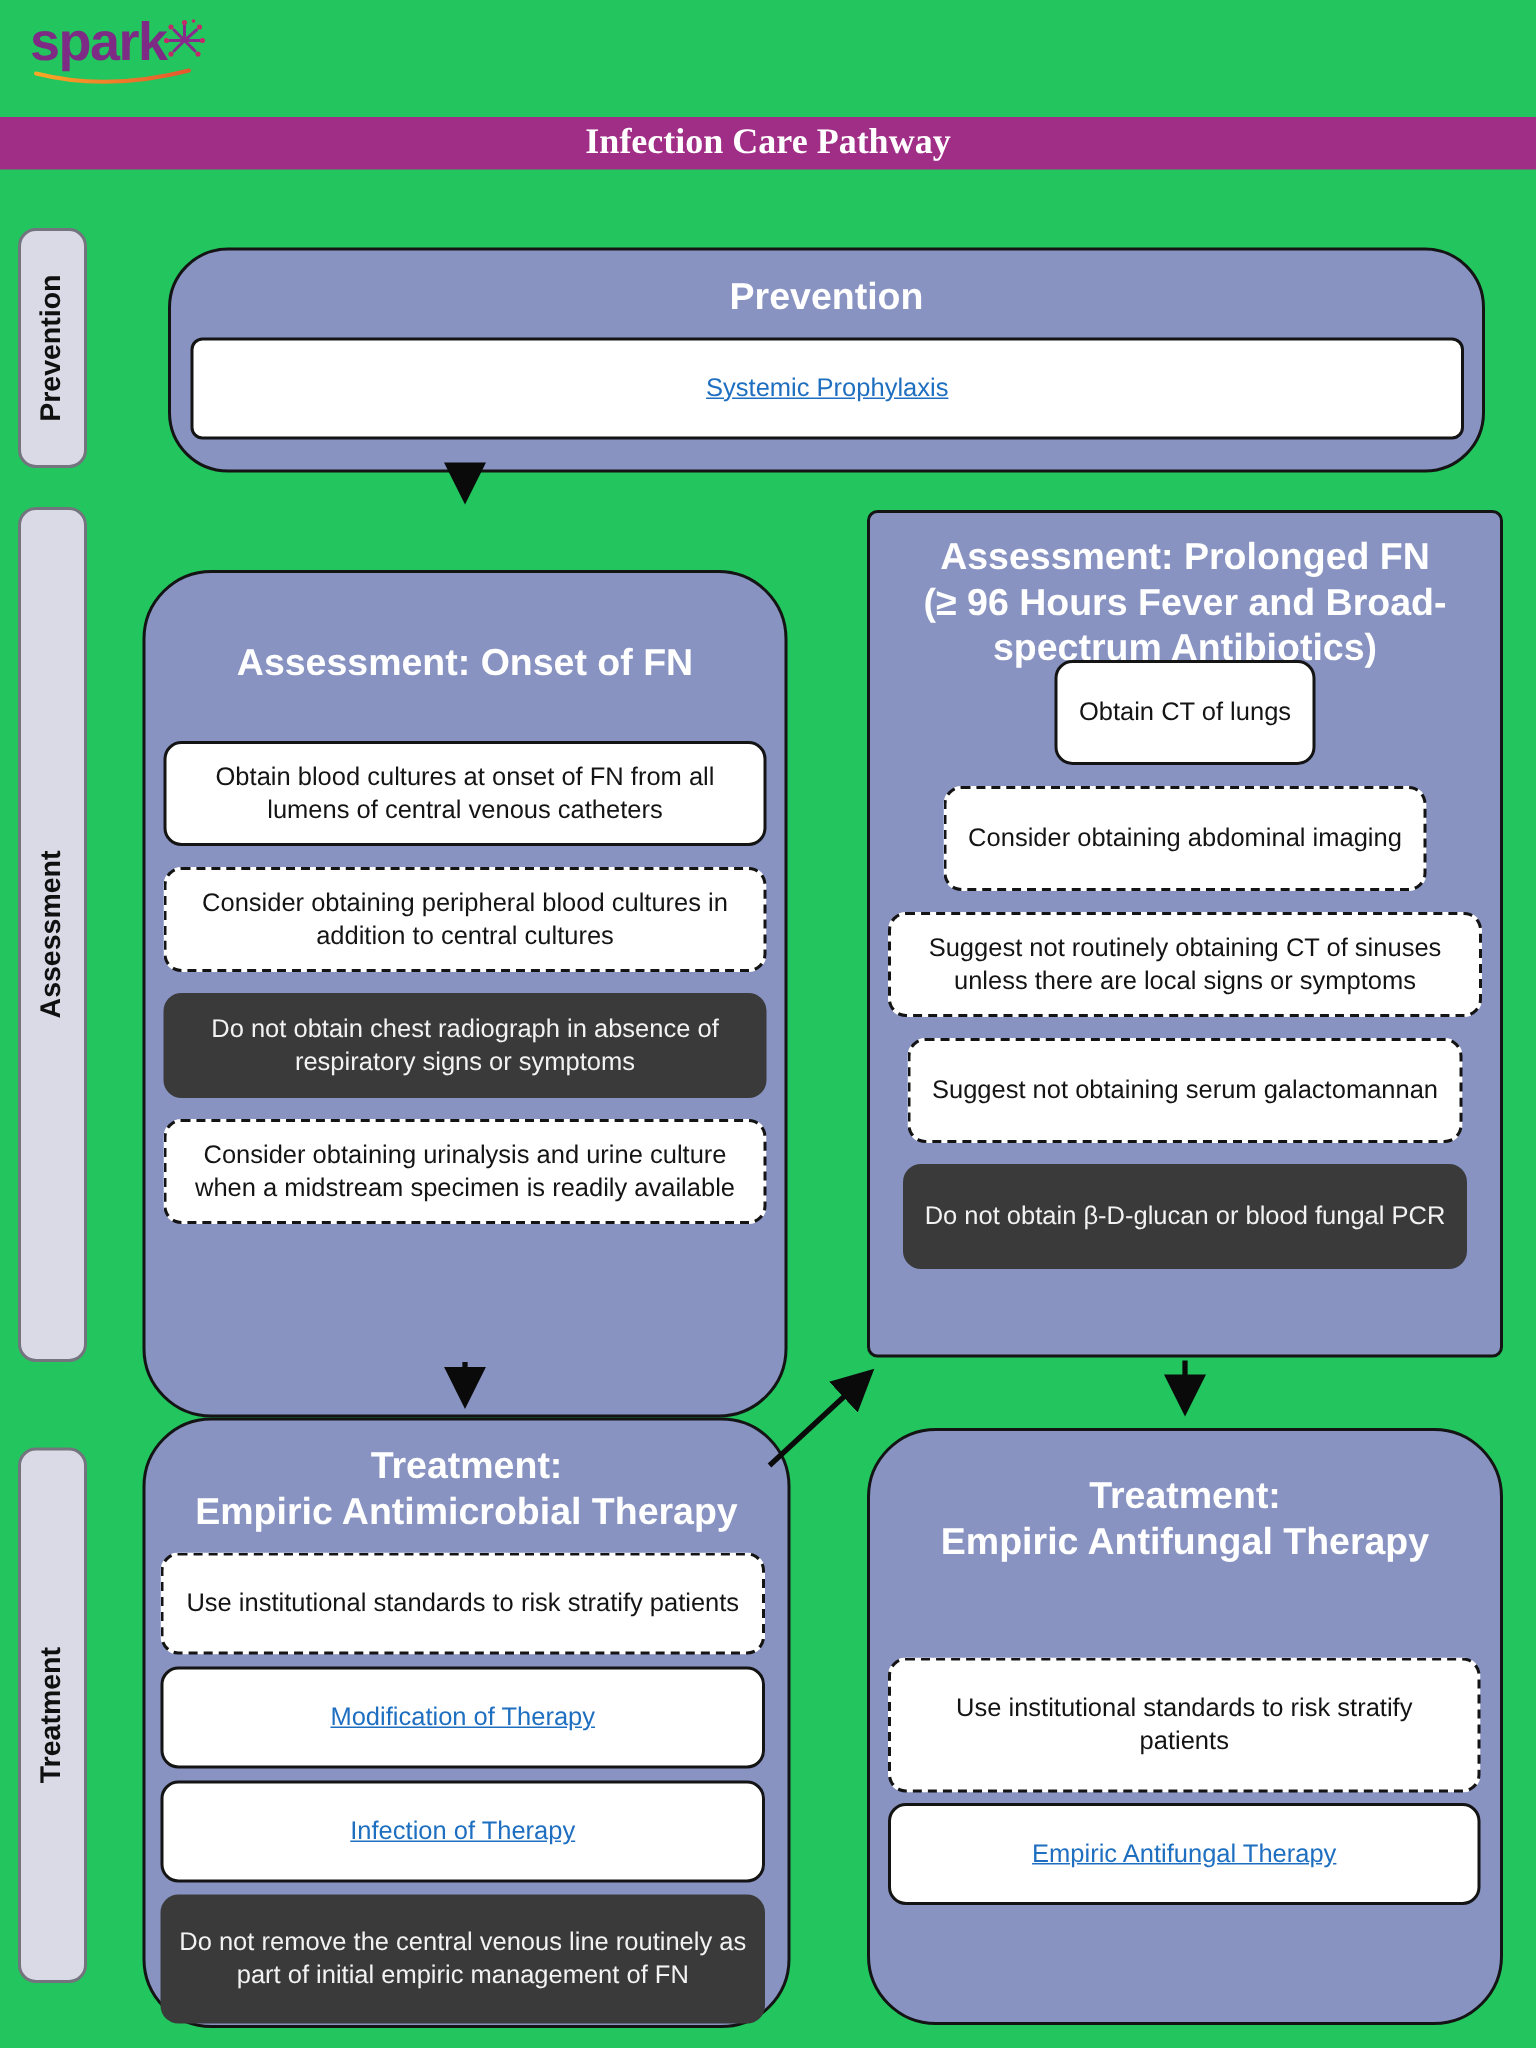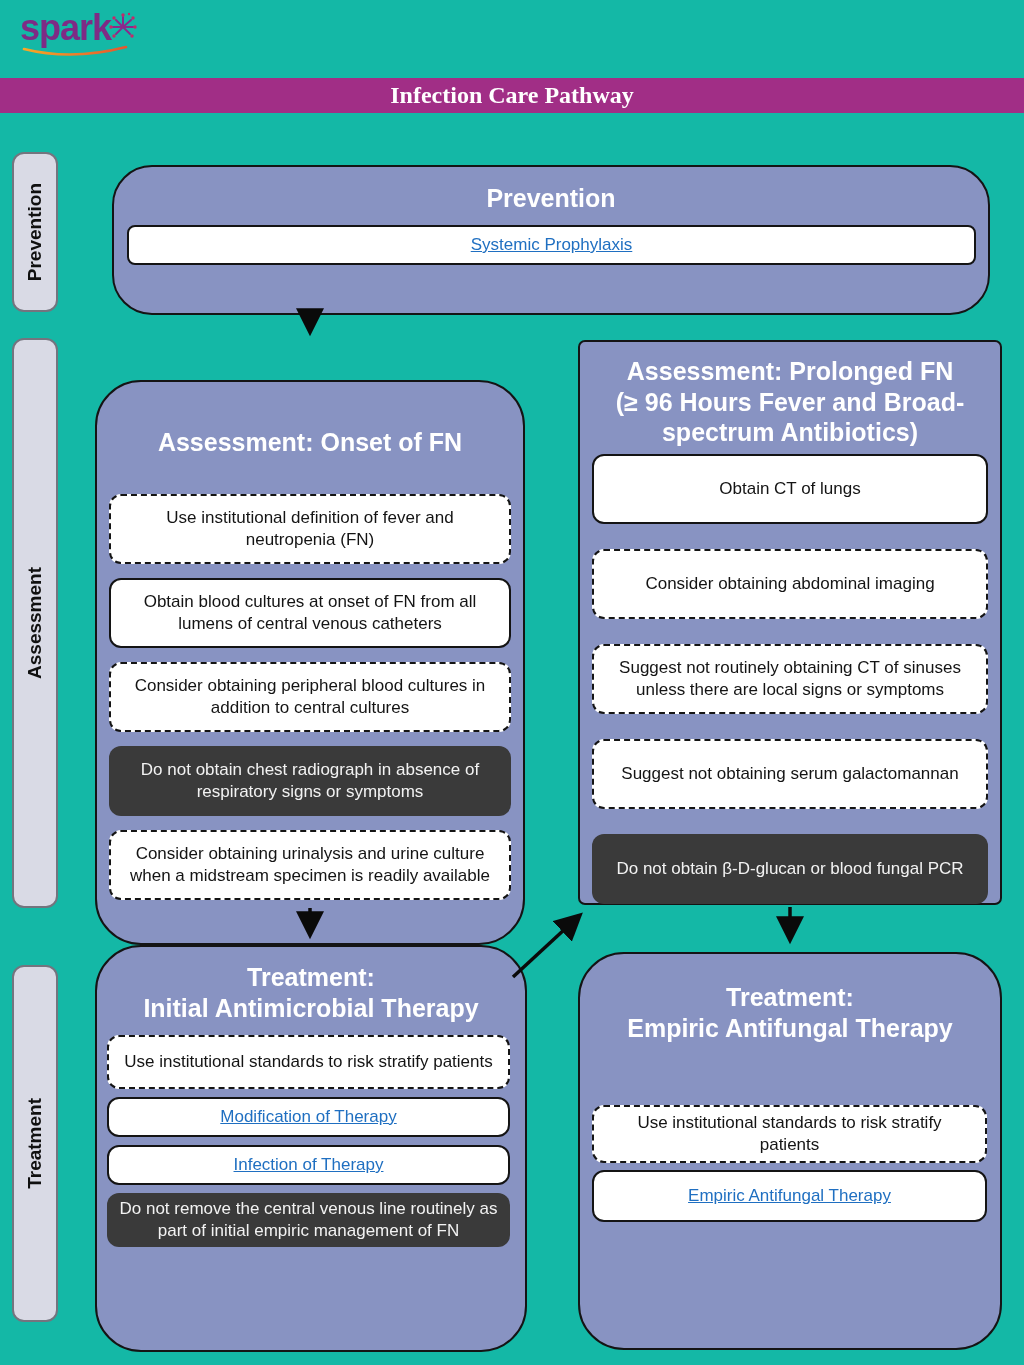--- a/index.html
+++ b/index.html
@@ -7,21 +7,21 @@
     --node-fill:#8893C2;
     --dark-fill:#3A3A3A;
     --link:#1F6FC1;
     --sidebar-fill:#D9DAE5;
     --logo-purple:#7E2B85;
     --ink:#141414;
   }
   *{box-sizing:border-box;margin:0;padding:0;}
   html,body{background:#ffffff;}
   body{font-family:"Liberation Sans","DejaVu Sans",sans-serif;color:var(--ink);}
-  .canvas{position:relative;width:1024px;height:1365px;background:#14b8a6;overflow:hidden;}
+  .canvas{position:relative;width:1024px;height:1365px;background:#22c55e;overflow:hidden;}
 
   
   .logo{position:absolute;left:20px;top:10px;width:130px;height:58px;}
   .logo-text{font-size:36px;font-weight:bold;color:var(--logo-purple);letter-spacing:-1px;line-height:1;}
   .logo-burst{position:absolute;left:88px;top:2px;}
   .logo-swoosh{position:absolute;left:2px;top:34px;}
 
   
   .banner{position:absolute;left:0;top:78px;width:1024px;height:35px;background:var(--banner-bg);
           display:flex;align-items:center;justify-content:center;font-family:Liberation Serif, serif;}
@@ -45,27 +45,27 @@
   .node-prevention{left:112px;top:165px;width:878px;height:150px;border-radius:40px;}
   .node-onset{left:95px;top:340px;width:430px;height:565px;border-radius:46px;margin-top:40px;}
   .node-prolonged{left:578px;top:340px;width:424px;height:565px;border-radius:7px;}
   .node-antimicrobial{left:95px;top:945px;width:432px;height:407px;border-radius:46px;}
   .node-antifungal{left:578px;top:952px;width:424px;height:398px;border-radius:46px;}
 
   
   .items{position:absolute;display:flex;flex-direction:column;}
   .items-prevention{left:13px;right:12px;top:58px;gap:10px;}
   .items-onset{left:12px;right:12px;top:112px;gap:14px;}
-  .items-prolonged{left:12px;right:12px;top:112px;gap:25px;}
+  .items-prolonged{left:12px;right:12px;top:98px;gap:14px;align-items:center;}
   .items-antimicrobial{left:10px;right:15px;top:88px;gap:8px;}
   .items-antifungal{left:12px;right:13px;top:151px;gap:7px;}
 
   .node-item{background:#ffffff;border:2.5px solid #141414;border-radius:12px;
              display:flex;flex-direction:column;align-items:center;justify-content:center;
-             text-align:center;font-size:17px;line-height:1.3;padding:5px 12px;min-height:40px;}
+             text-align:center;font-size:17px;line-height:1.3;padding:21px 12px;min-height:40px;}
   .node-item.dashed{border-style:dashed;}
   .node-item.solid{border-style:solid;}
   .node-item.dark{background:var(--dark-fill);border:none;color:#f2f2f2;border-radius:12px;}
   .items-onset .node-item,.items-prolonged .node-item{min-height:70px;padding:7px 14px;}
   .items-prevention .node-item{min-height:40px;border-radius:8px;border-width:2px;}
   .items-antimicrobial .node-item.dashed,.items-antimicrobial .node-item.dark{min-height:54px;}
   .items-antifungal .node-item.dashed{min-height:54px;}
   .items-antifungal .node-item.solid{min-height:52px;}
   a.link{color:var(--link);text-decoration:underline;display:block;}
 
@@ -134,23 +134,20 @@
           <a href="#" class="link">Systemic Prophylaxis</a>
         </div>
       </div>
   </div>
 
   <div class="node node-onset">
     <div class="node-title" style="top:45px;">
       <span class="title-line">Assessment: Onset of FN</span>
     </div>
     <div class="items items-onset">
-        <div class="node-item dashed">
-          <span>Use institutional definition of fever and neutropenia (FN)</span>
-        </div>
         <div class="node-item solid">
           <span>Obtain blood cultures at onset of FN from all lumens of central venous catheters</span>
         </div>
         <div class="node-item dashed">
           <span>Consider obtaining peripheral blood cultures in addition to central cultures</span>
         </div>
         <div class="node-item dark">
           <span>Do not obtain chest radiograph in absence of respiratory signs or symptoms</span>
         </div>
         <div class="node-item dashed">
@@ -180,21 +177,21 @@
         </div>
         <div class="node-item dark">
           <span>Do not obtain β-D-glucan or blood fungal PCR</span>
         </div>
       </div>
   </div>
 
   <div class="node node-antimicrobial">
     <div class="node-title" style="top:15px;">
       <span class="title-line">Treatment:</span>
-      <span class="title-line">Initial Antimicrobial Therapy</span>
+      <span class="title-line">Empiric Antimicrobial Therapy</span>
     </div>
     <div class="items items-antimicrobial">
         <div class="node-item dashed">
           <span>Use institutional standards to risk stratify patients</span>
         </div>
         <div class="node-item solid">
           <a href="#" class="link">Modification of Therapy</a>
         </div>
         <div class="node-item solid">
           <a href="#" class="link">Infection of Therapy</a>

